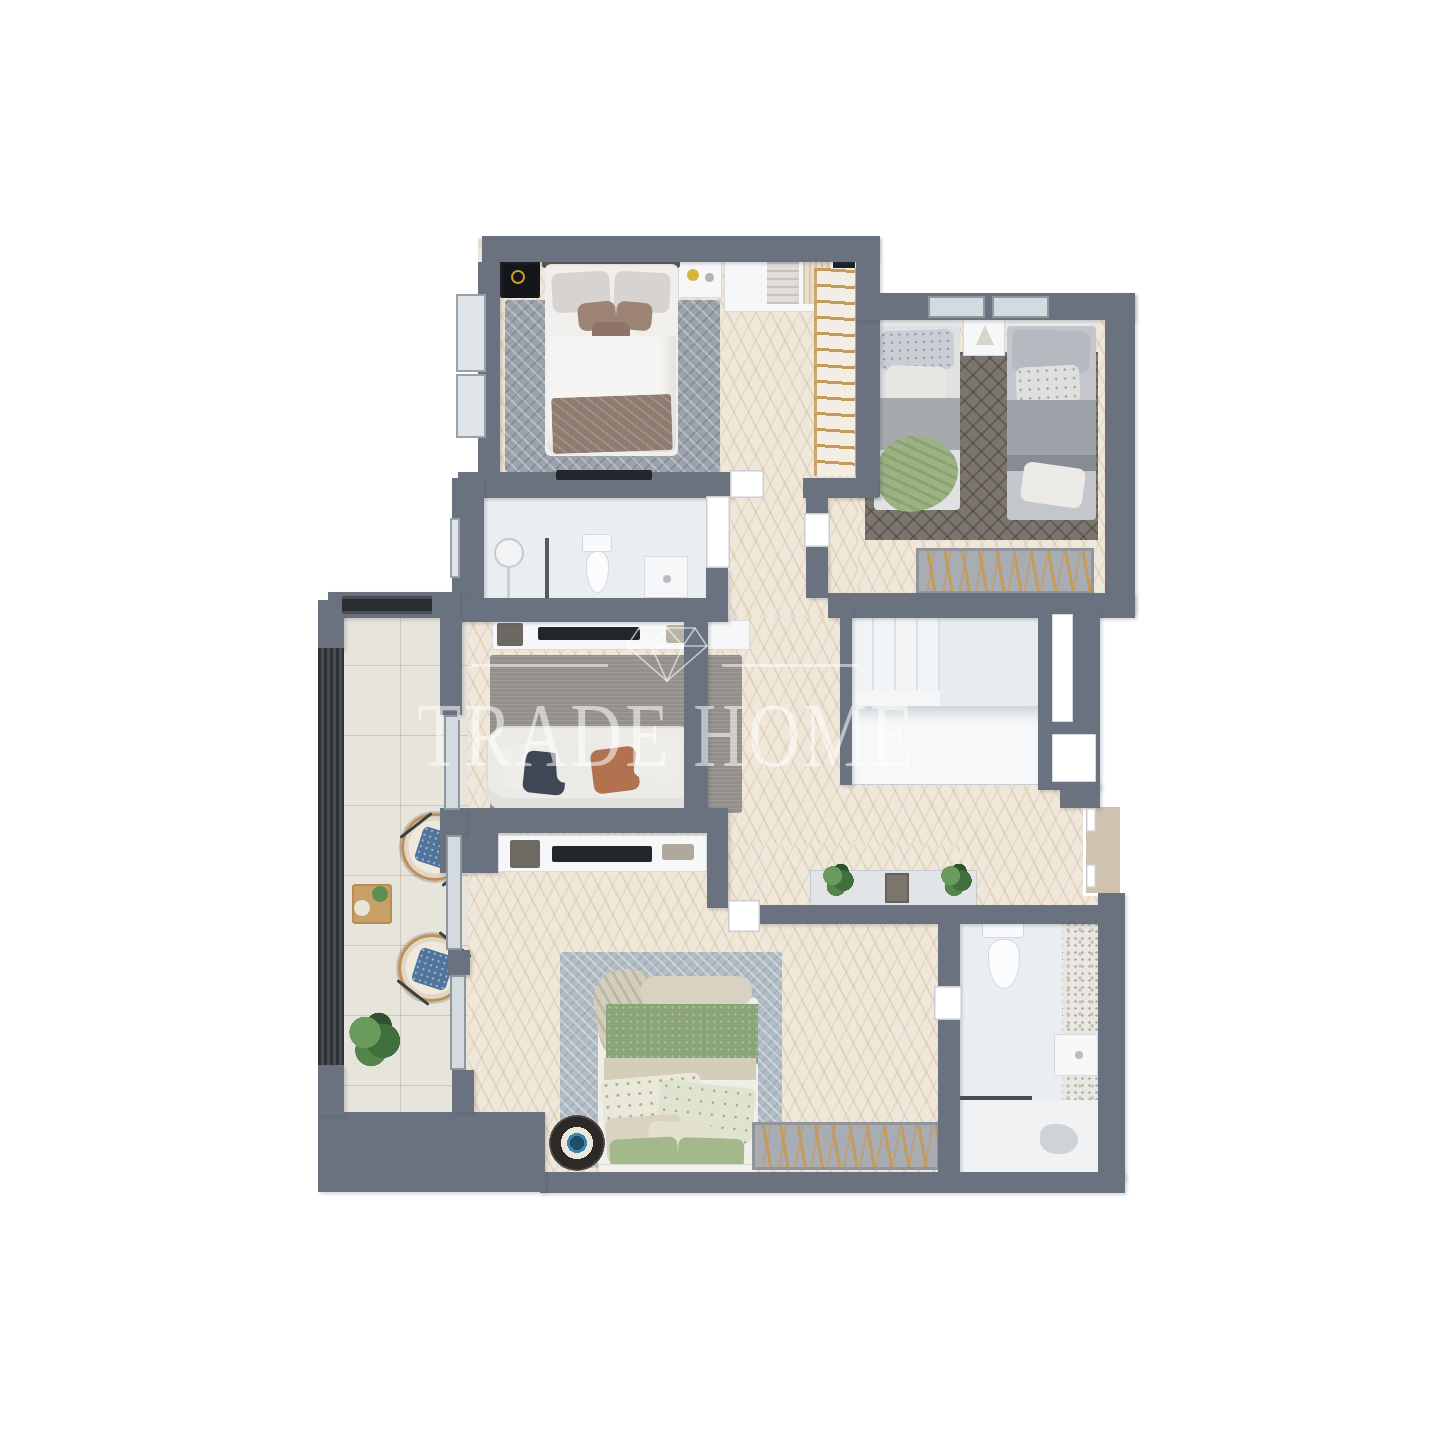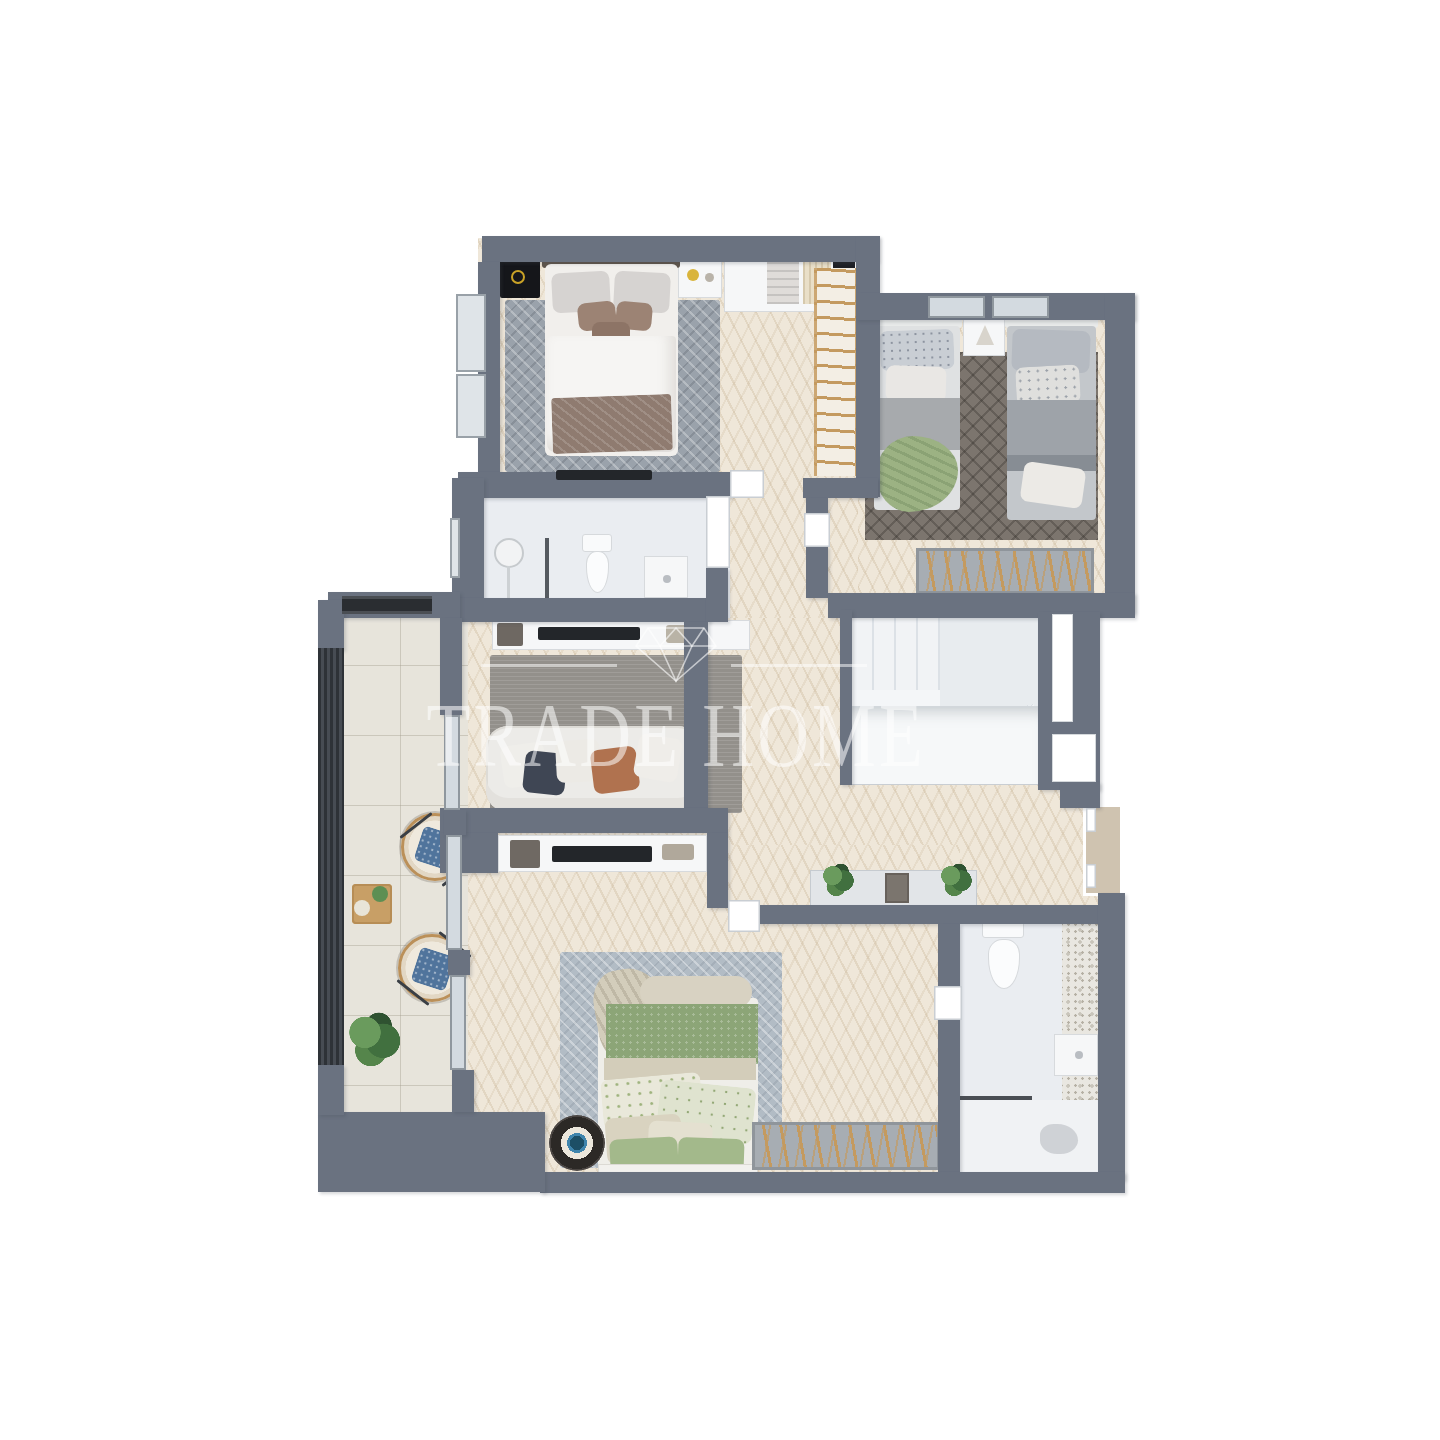--- a/index.html
+++ b/index.html
@@ -283,21 +283,21 @@
   <div class="a jamb" style="left:804px;top:513px;width:26px;height:34px"></div>
   <div class="a jamb" style="left:706px;top:496px;width:24px;height:72px"></div>
   <div class="a jamb" style="left:728px;top:900px;width:32px;height:32px"></div>
   <div class="a jamb" style="left:934px;top:986px;width:28px;height:34px"></div>
   <div class="a window-white" style="left:1052px;top:614px;width:21px;height:108px"></div>
   <div class="a window-white" style="left:1052px;top:734px;width:44px;height:48px"></div>
   <div class="a jamb" style="left:1086px;top:808px;width:10px;height:24px"></div>
   <div class="a jamb" style="left:1086px;top:864px;width:10px;height:24px"></div>
   <div class="a tv" style="left:556px;top:470px;width:96px;height:10px"></div>
 
-  <div class="a" style="left:356px;top:620px;width:640px;height:200px">
+  <div class="a" style="left:347px;top:620px;width:640px;height:200px">
     <svg class="a" style="left:278px;top:4px" width="84" height="60" viewBox="0 0 84 60">
       <g fill="none" stroke="rgba(255,255,255,0.6)" stroke-width="1.6">
         <path d="M14 4 H70 L82 22 L42 57 L2 22 Z"></path>
         <path d="M2 22 H82"></path>
         <path d="M14 4 L26 22 L42 4 L58 22 L70 4"></path>
         <path d="M26 22 L42 57 L58 22"></path>
       </g>
     </svg>
     <div class="a wm-line" style="left:125px;top:44px;width:136px"></div>
     <div class="a wm-line" style="left:375px;top:44px;width:136px"></div>

